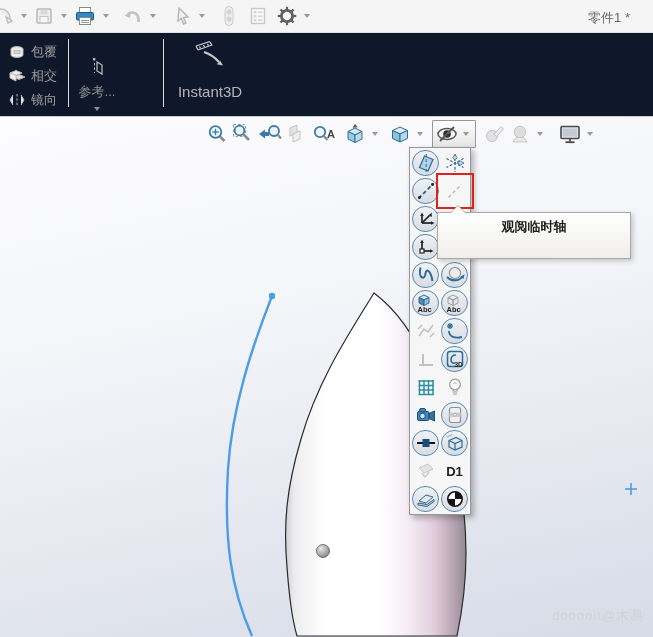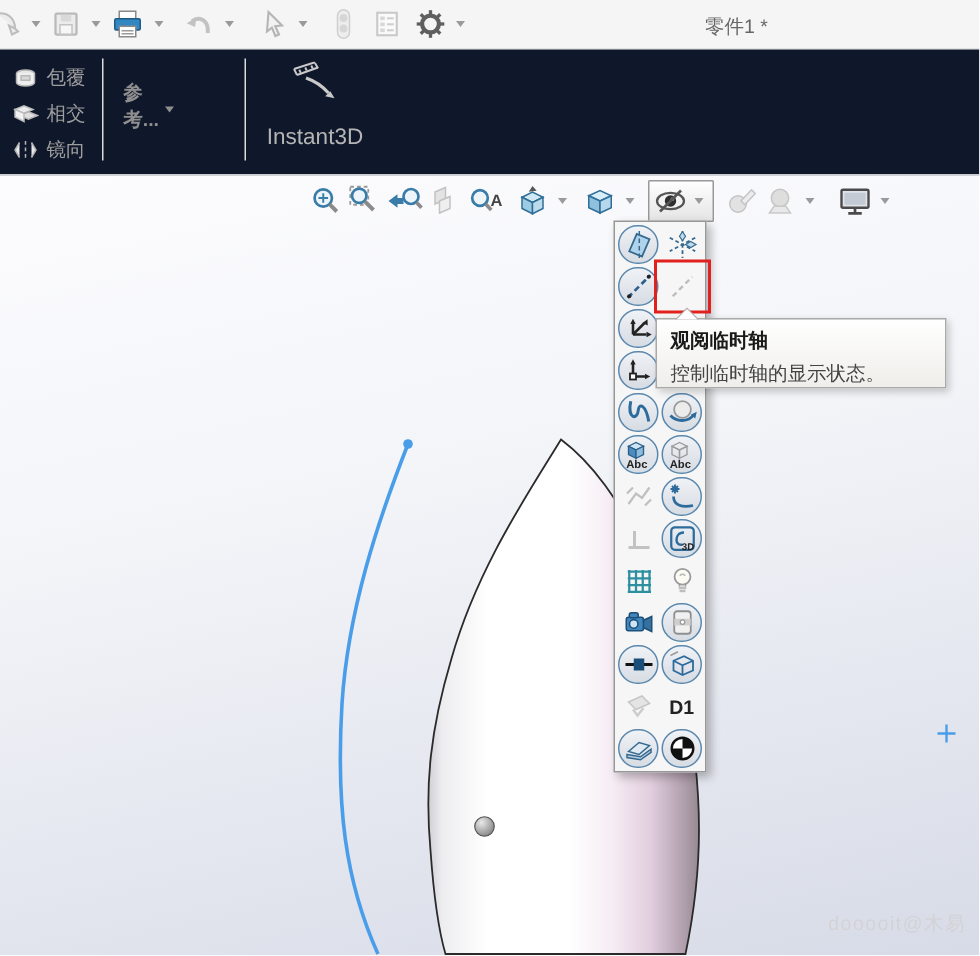--- a/index.html
+++ b/index.html
@@ -5,30 +5,30 @@
   html,body{margin:0;padding:0;background:#fff;}
   .app{position:relative;width:653px;height:637px;overflow:hidden;
        font-family:"Liberation Sans",sans-serif;background:#fff;user-select:none;}
 
   
   .topbar{position:absolute;top:0;left:0;width:653px;height:32px;background:#f5f5f5;
           border-bottom:1px solid #e2e2e2;display:flex;align-items:center;}
   .tbtn{display:flex;align-items:center;height:28px;padding:0 2px;margin:0 1px;}
   .caret{width:0;height:0;border-left:3.5px solid transparent;border-right:3.5px solid transparent;
          border-top:4px solid #9a9a9a;margin:0 4px;}
-  .doc-title{position:absolute;left:470px;top:9px;width:160px;text-align:left;
+  .doc-title{position:absolute;left:470px;top:9px;width:160px;text-align:right;
              font-size:13px;color:#666;}
 
   
   .ribbon{position:absolute;top:33px;left:0;width:653px;height:83px;background:#0f172a;
           border-bottom:1px solid #c9cdd2;}
   .rgroup1{position:absolute;left:8px;top:7px;}
   .rsmall{display:flex;align-items:center;gap:5px;height:24px;font-size:13px;color:#9e9e9e;}
   .rsep{position:absolute;top:6px;height:68px;width:1px;background:#dcdcdc;}
-  .rfly{position:absolute;top:1px;display:flex;flex-direction:row;align-items:center;height:72px;font-weight:bold;}
+  .rfly{position:absolute;top:22px;display:flex;flex-direction:column;align-items:center;height:72px;}
   .rfly .lbl{font-size:13px;color:#8f8f8f;margin-top:2px;}
   .rfly .caret{margin-top:6px;border-top-color:#8f8f8f;}
   .rbig{position:absolute;left:168px;top:8px;width:84px;display:flex;flex-direction:column;align-items:center;}
   .rbig .lbl{font-size:15px;color:#b5b5b5;margin-top:14px;}
 
   
   .viewport{position:absolute;top:117px;left:0;width:653px;height:520px;
             background:linear-gradient(168deg,#fcfcfe 0%,#f4f5f9 38%,#e4e7ef 72%,#d7dbe7 100%);}
   .scene{position:absolute;top:0;left:0;z-index:0;}
   .watermark{position:absolute;right:9px;top:490px;font-size:13px;letter-spacing:1px;
@@ -48,21 +48,21 @@
   .ddc{width:27px;height:26px;display:flex;align-items:center;justify-content:center;box-sizing:border-box;}
   .ddc.p{border:1px solid #5a87ad;border-radius:13px;background:linear-gradient(#eff2f6,#d7dce3);}
   .ddtext{font-size:13px;font-weight:bold;color:#222;}
 
   .redbox{position:absolute;left:436px;top:56px;width:34px;height:32px;
           border:2px solid #e0211d;z-index:5;}
 
   
   .tooltip{position:absolute;left:437px;top:95px;width:194px;height:47px;z-index:6;
            background:linear-gradient(#ffffff,#efeeea);border:1px solid #a9a9a9;
-           box-shadow:2px 2px 5px rgba(0,0,0,.2);padding:5px 9px;box-sizing:border-box;}
+           box-shadow:2px 2px 5px rgba(0,0,0,.2);padding:5px 9px;box-sizing:border-box;text-align:center;}
   .tooltip .notch{position:absolute;top:-7px;left:13px;width:0;height:0;
            border-left:7px solid transparent;border-right:7px solid transparent;
            border-bottom:7px solid #fff;}
   .tooltip .notch:before{content:"";position:absolute;top:-1px;left:-8px;width:0;height:0;
            border-left:8px solid transparent;border-right:8px solid transparent;
            border-bottom:8px solid #a9a9a9;z-index:-1;}
   .tt-title{font-size:13px;font-weight:bold;color:#1a1a1a;}
   .tt-desc{font-size:13px;color:#444;margin-top:4px;}
 </style>
 </head>
@@ -530,18 +530,17 @@
             <path d="M11,11 L11,18.2 A7.2,7.2 0 0 1 3.8,11 Z" fill="#111"></path>
           </svg>
       </div>
     </div>
 
     <div class="redbox"></div>
 
     <div class="tooltip">
       <div class="notch"></div>
       <div class="tt-title">观阅临时轴</div>
-      <div class="tt-desc">控制临时轴的显示状态。</div>
     </div>
 
     <div class="watermark">dooooit@木易</div>
   </div>
 </div>
 
 </body></html>

